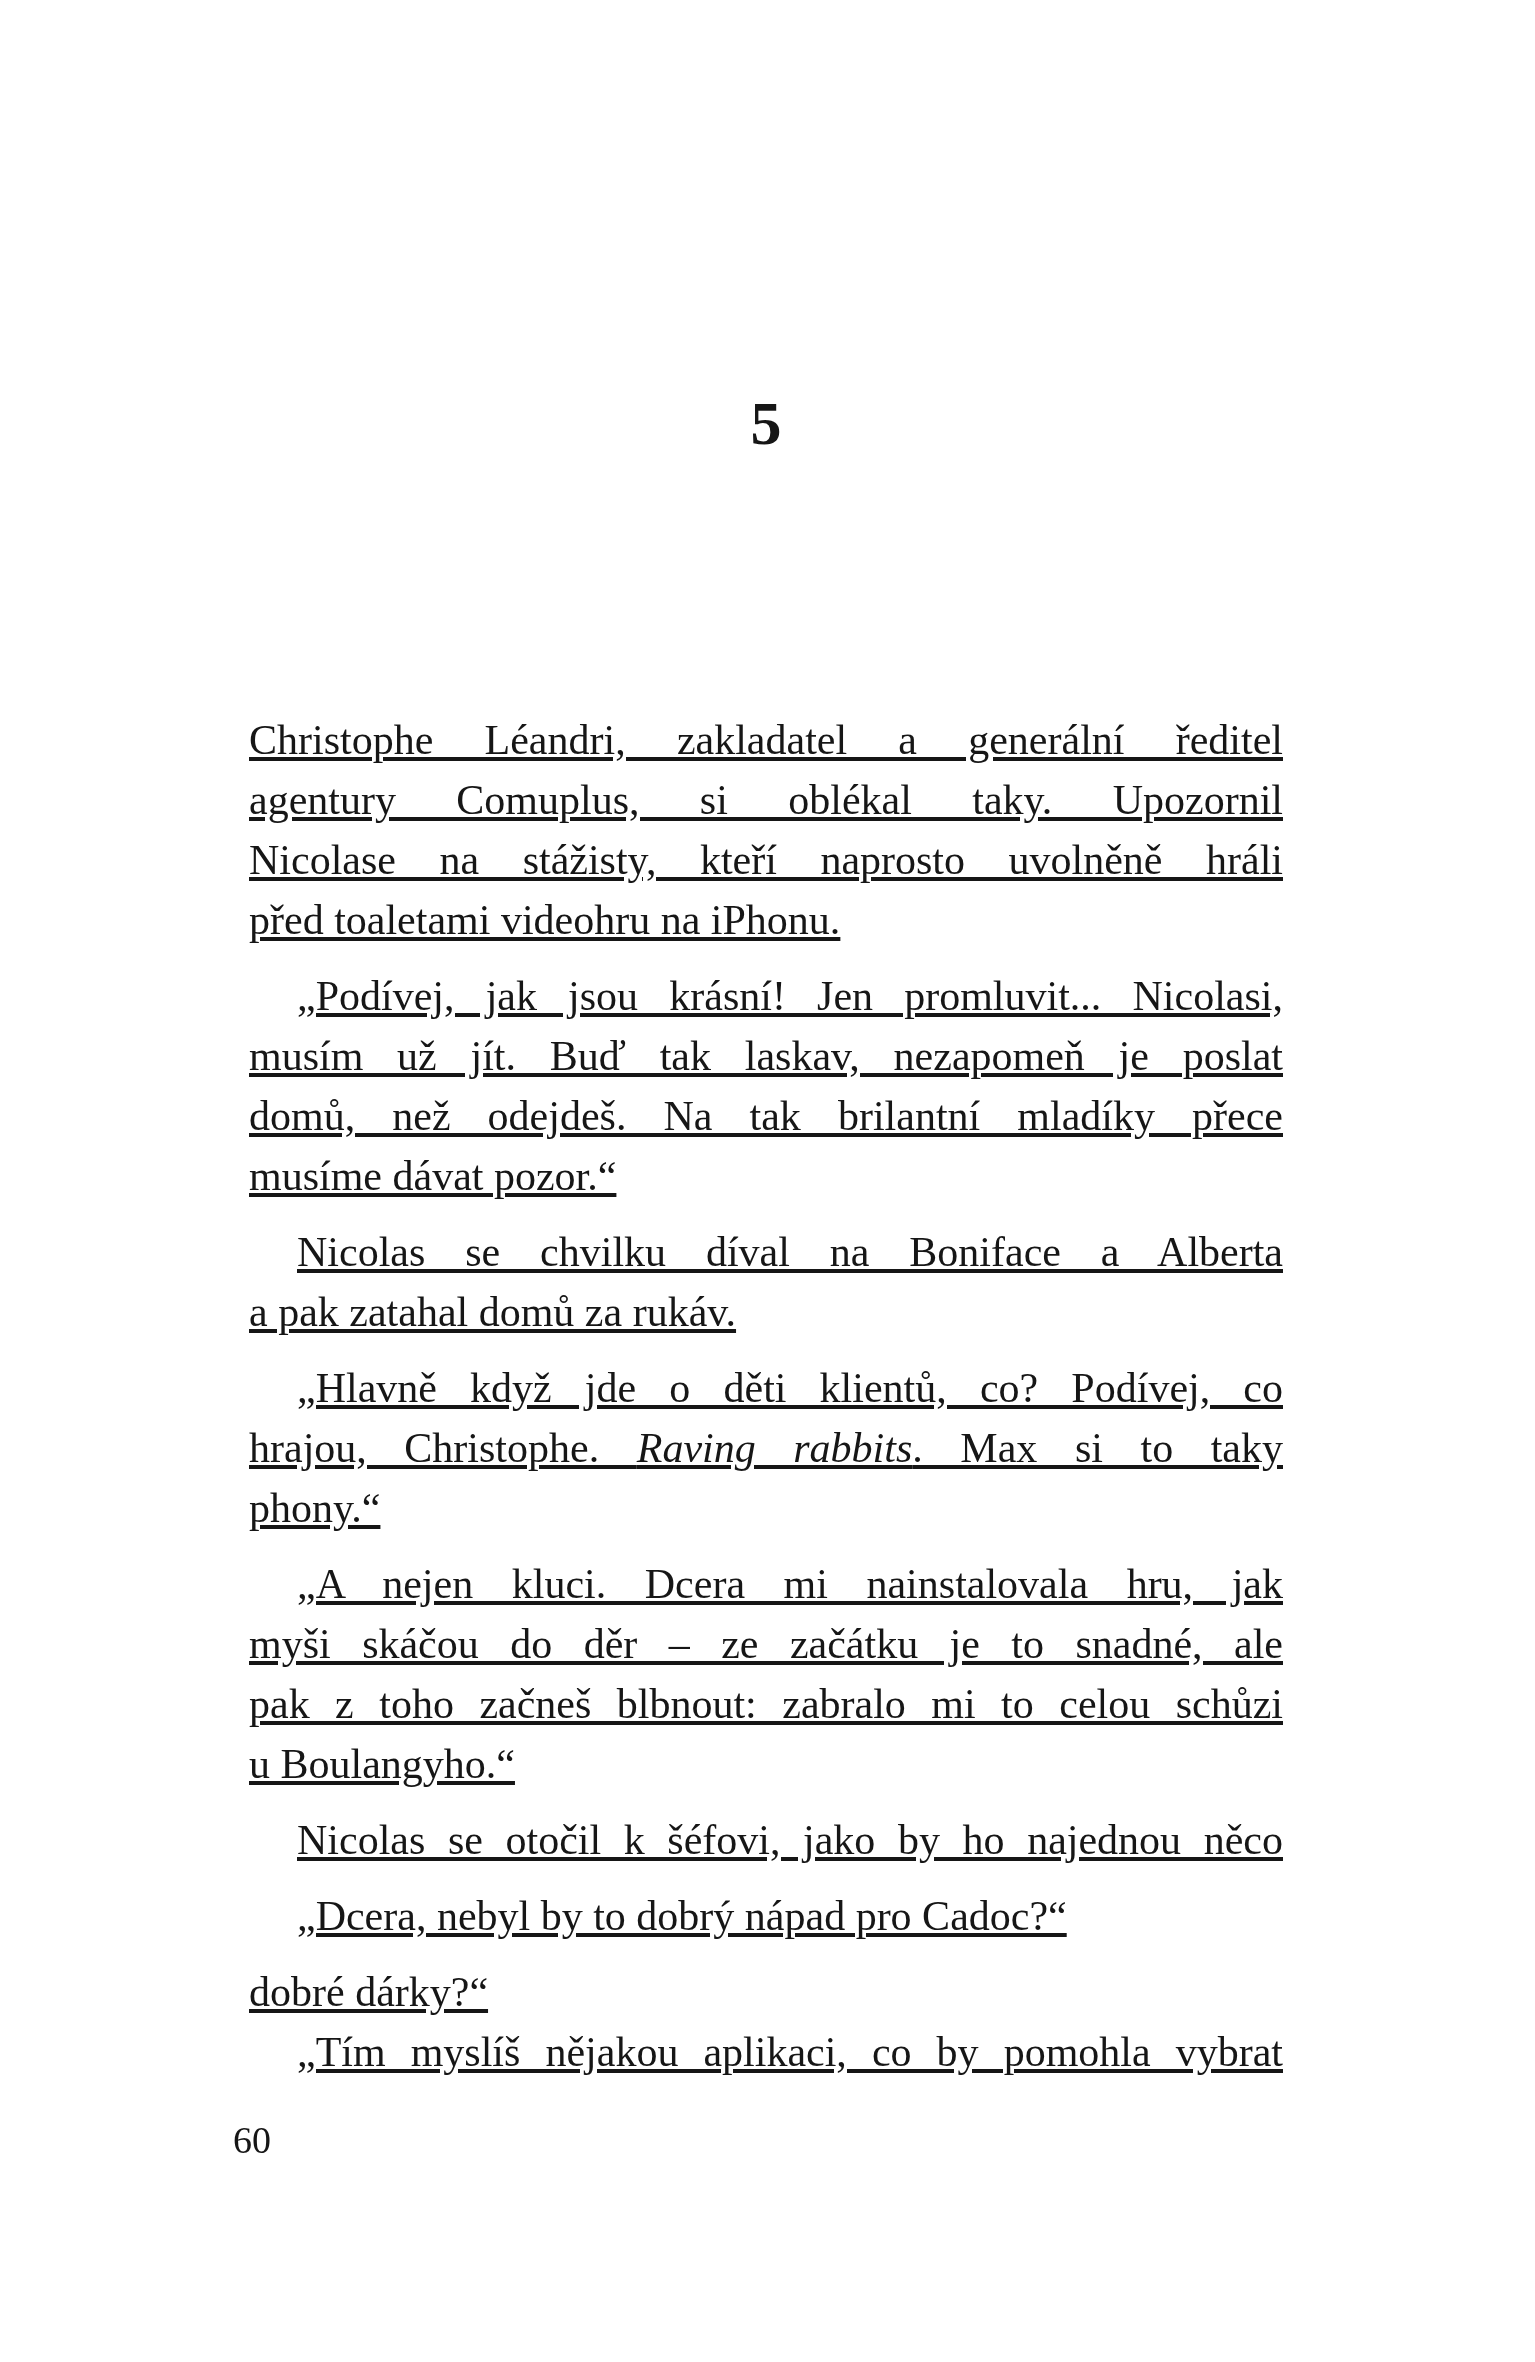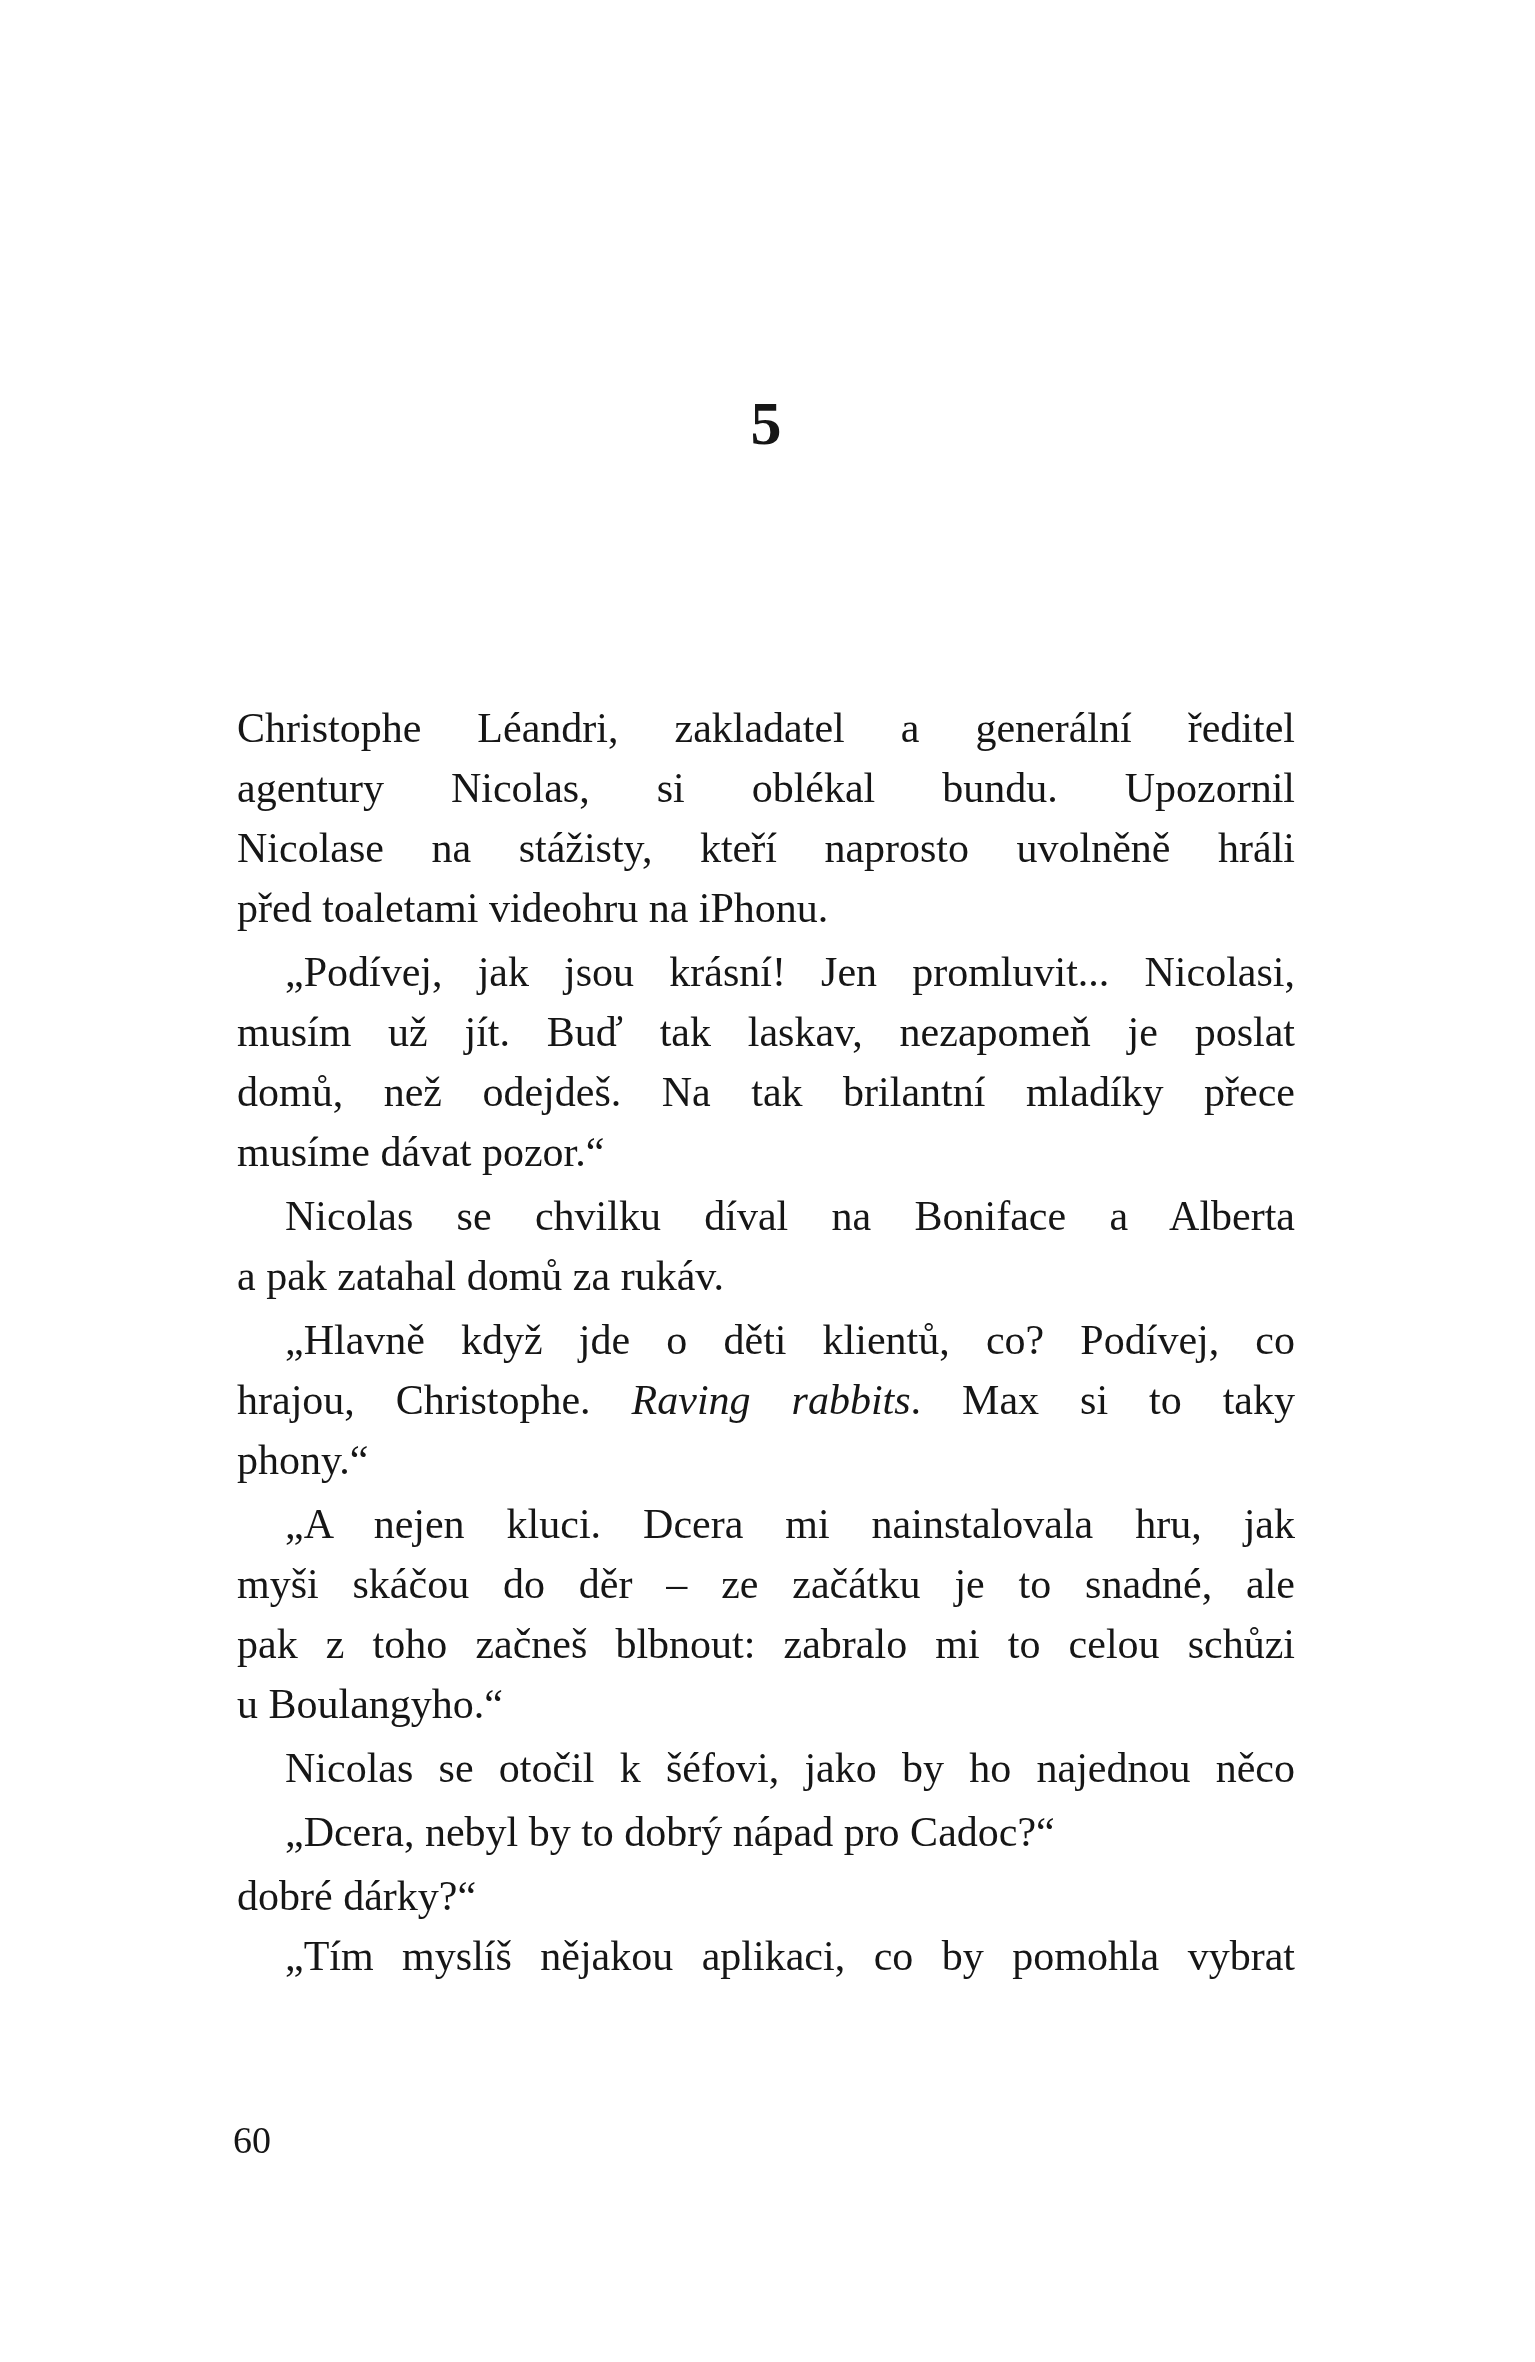--- a/index.html
+++ b/index.html
@@ -27,21 +27,22 @@
   }
   .body-text {
     position: absolute;
     top: 694px;
     left: 233px;
     width: 1066px;
     font-size: 42px;
     line-height: 60px;
   }
   .paragraph {
-    margin: 4px;
+    margin: 16px;
+    text-decoration: underline;
   }
   .line {
     text-align: justify;
     text-align-last: justify;
     white-space: normal;
     overflow: visible;
   }
   .line.last {
     text-align-last: left;
   }
@@ -63,21 +64,21 @@
 </style>
 </head>
 <body>
 
 <div class="page">
   <div class="chapter-number">5</div>
 
   <div class="body-text">
       <div class="paragraph">
         <div class="line"><span>Christophe Léandri, zakladatel a generální ředitel</span></div>
-        <div class="line"><span>agentury Nicolas, si oblékal bundu. Upozornil</span></div>
+        <div class="line"><span>agentury Comuplus, si oblékal taky. Upozornil</span></div>
         <div class="line"><span>Nicolase na stážisty, kteří naprosto uvolněně hráli</span></div>
         <div class="line last"><span>před toaletami videohru na iPhonu.</span></div>
       </div>
       <div class="paragraph">
         <div class="line indent"><span>„Podívej, jak jsou krásní! Jen promluvit... Nicolasi,</span></div>
         <div class="line"><span>musím už jít. Buď tak laskav, nezapomeň je poslat</span></div>
         <div class="line"><span>domů, než odejdeš. Na tak brilantní mladíky přece</span></div>
         <div class="line last"><span>musíme dávat pozor.“</span></div>
       </div>
       <div class="paragraph">

